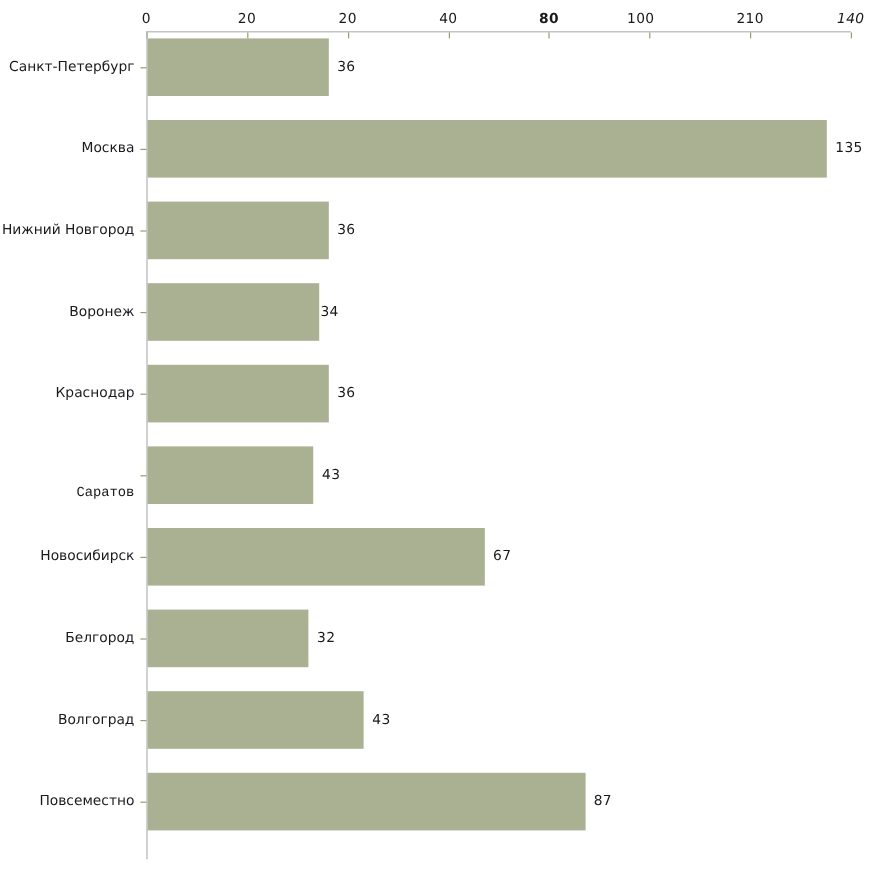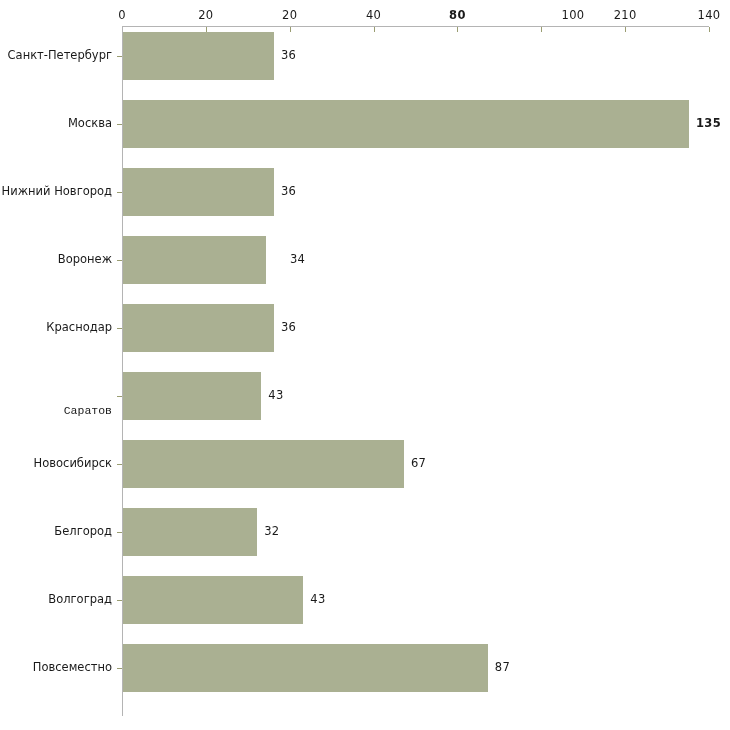--- a/index.html
+++ b/index.html
@@ -109,25 +109,25 @@
       <div class="x-tick-label" style="left: 122px;">0</div>
       <div class="x-tick" style="left: 205.857px;"></div>
       <div class="x-tick-label" style="left: 205.857px;">20</div>
       <div class="x-tick" style="left: 289.714px;"></div>
       <div class="x-tick-label" style="left: 289.714px;">20</div>
       <div class="x-tick" style="left: 373.571px;"></div>
       <div class="x-tick-label" style="left: 373.571px;">40</div>
       <div class="x-tick" style="left: 457.429px;"></div>
       <div class="x-tick-label" style="left: 457.429px; font-weight: bold;">80</div>
       <div class="x-tick" style="left: 541.286px;"></div>
-      <div class="x-tick-label" style="left: 573px; text-align: right;">100</div>
+      <div class="x-tick-label" style="left: 534px; text-align: right;">100</div>
       <div class="x-tick" style="left: 625.143px;"></div>
       <div class="x-tick-label" style="left: 625.143px;">210</div>
       <div class="x-tick" style="left: 709px;"></div>
-      <div class="x-tick-label" style="left: 709px;">140</div>
+      <div class="x-tick-label" style="left: 709px; font-style: italic;">140</div>
     </div>
 
   <div class="y-axis-line"></div>
   <div id="y-ticks">
       <div class="y-tick" style="top: 56px;"></div>
       <div class="y-tick" style="top: 124px;"></div>
       <div class="y-tick" style="top: 192px;"></div>
       <div class="y-tick" style="top: 260px;"></div>
       <div class="y-tick" style="top: 328px;"></div>
       <div class="y-tick" style="top: 396px;"></div>
@@ -139,31 +139,31 @@
 
   <div class="plot-area" id="plot-area">
       <div class="bar-row" style="top: 0px;">
         <div class="cat-label" style="top: 48px;">Санкт-Петербург</div>
         <div class="bar" style="top: 32px; width: 150.943px; height: 48px; background: rgb(170, 176, 146);"></div>
         <div class="bar-value" style="left: 280.943px; top: 48px;">36</div>
       </div>
       <div class="bar-row" style="top: 0px;">
         <div class="cat-label" style="top: 116px;">Москва</div>
         <div class="bar" style="top: 100px; width: 566.036px; height: 48px; background: rgb(170, 176, 146);"></div>
-        <div class="bar-value" style="left: 696.036px; top: 116px; font-weight: bold;">135</div>
+        <div class="bar-value" style="left: 696.036px; top: 116px;">135</div>
       </div>
       <div class="bar-row" style="top: 0px;">
         <div class="cat-label" style="top: 184px;">Нижний Новгород</div>
         <div class="bar" style="top: 168px; width: 150.943px; height: 48px; background: rgb(170, 176, 146);"></div>
         <div class="bar-value" style="left: 280.943px; top: 184px;">36</div>
       </div>
       <div class="bar-row" style="top: 0px;">
         <div class="cat-label" style="top: 252px;">Воронеж</div>
         <div class="bar" style="top: 236px; width: 142.557px; height: 48px; background: rgb(170, 176, 146);"></div>
-        <div class="bar-value" style="left: 290px; top: 252px; text-align: right;">34</div>
+        <div class="bar-value" style="left: 267px; top: 252px; text-align: right;">34</div>
       </div>
       <div class="bar-row" style="top: 0px;">
         <div class="cat-label" style="top: 320px;">Краснодар</div>
         <div class="bar" style="top: 304px; width: 150.943px; height: 48px; background: rgb(170, 176, 146);"></div>
         <div class="bar-value" style="left: 280.943px; top: 320px;">36</div>
       </div>
       <div class="bar-row" style="top: 0px;">
         <div class="cat-label" style="top: 404px; font-family: Liberation Mono, monospace;">Саратов</div>
         <div class="bar" style="top: 372px; width: 138.364px; height: 48px; background: rgb(170, 176, 146);"></div>
         <div class="bar-value" style="left: 268.364px; top: 388px;">43</div>

